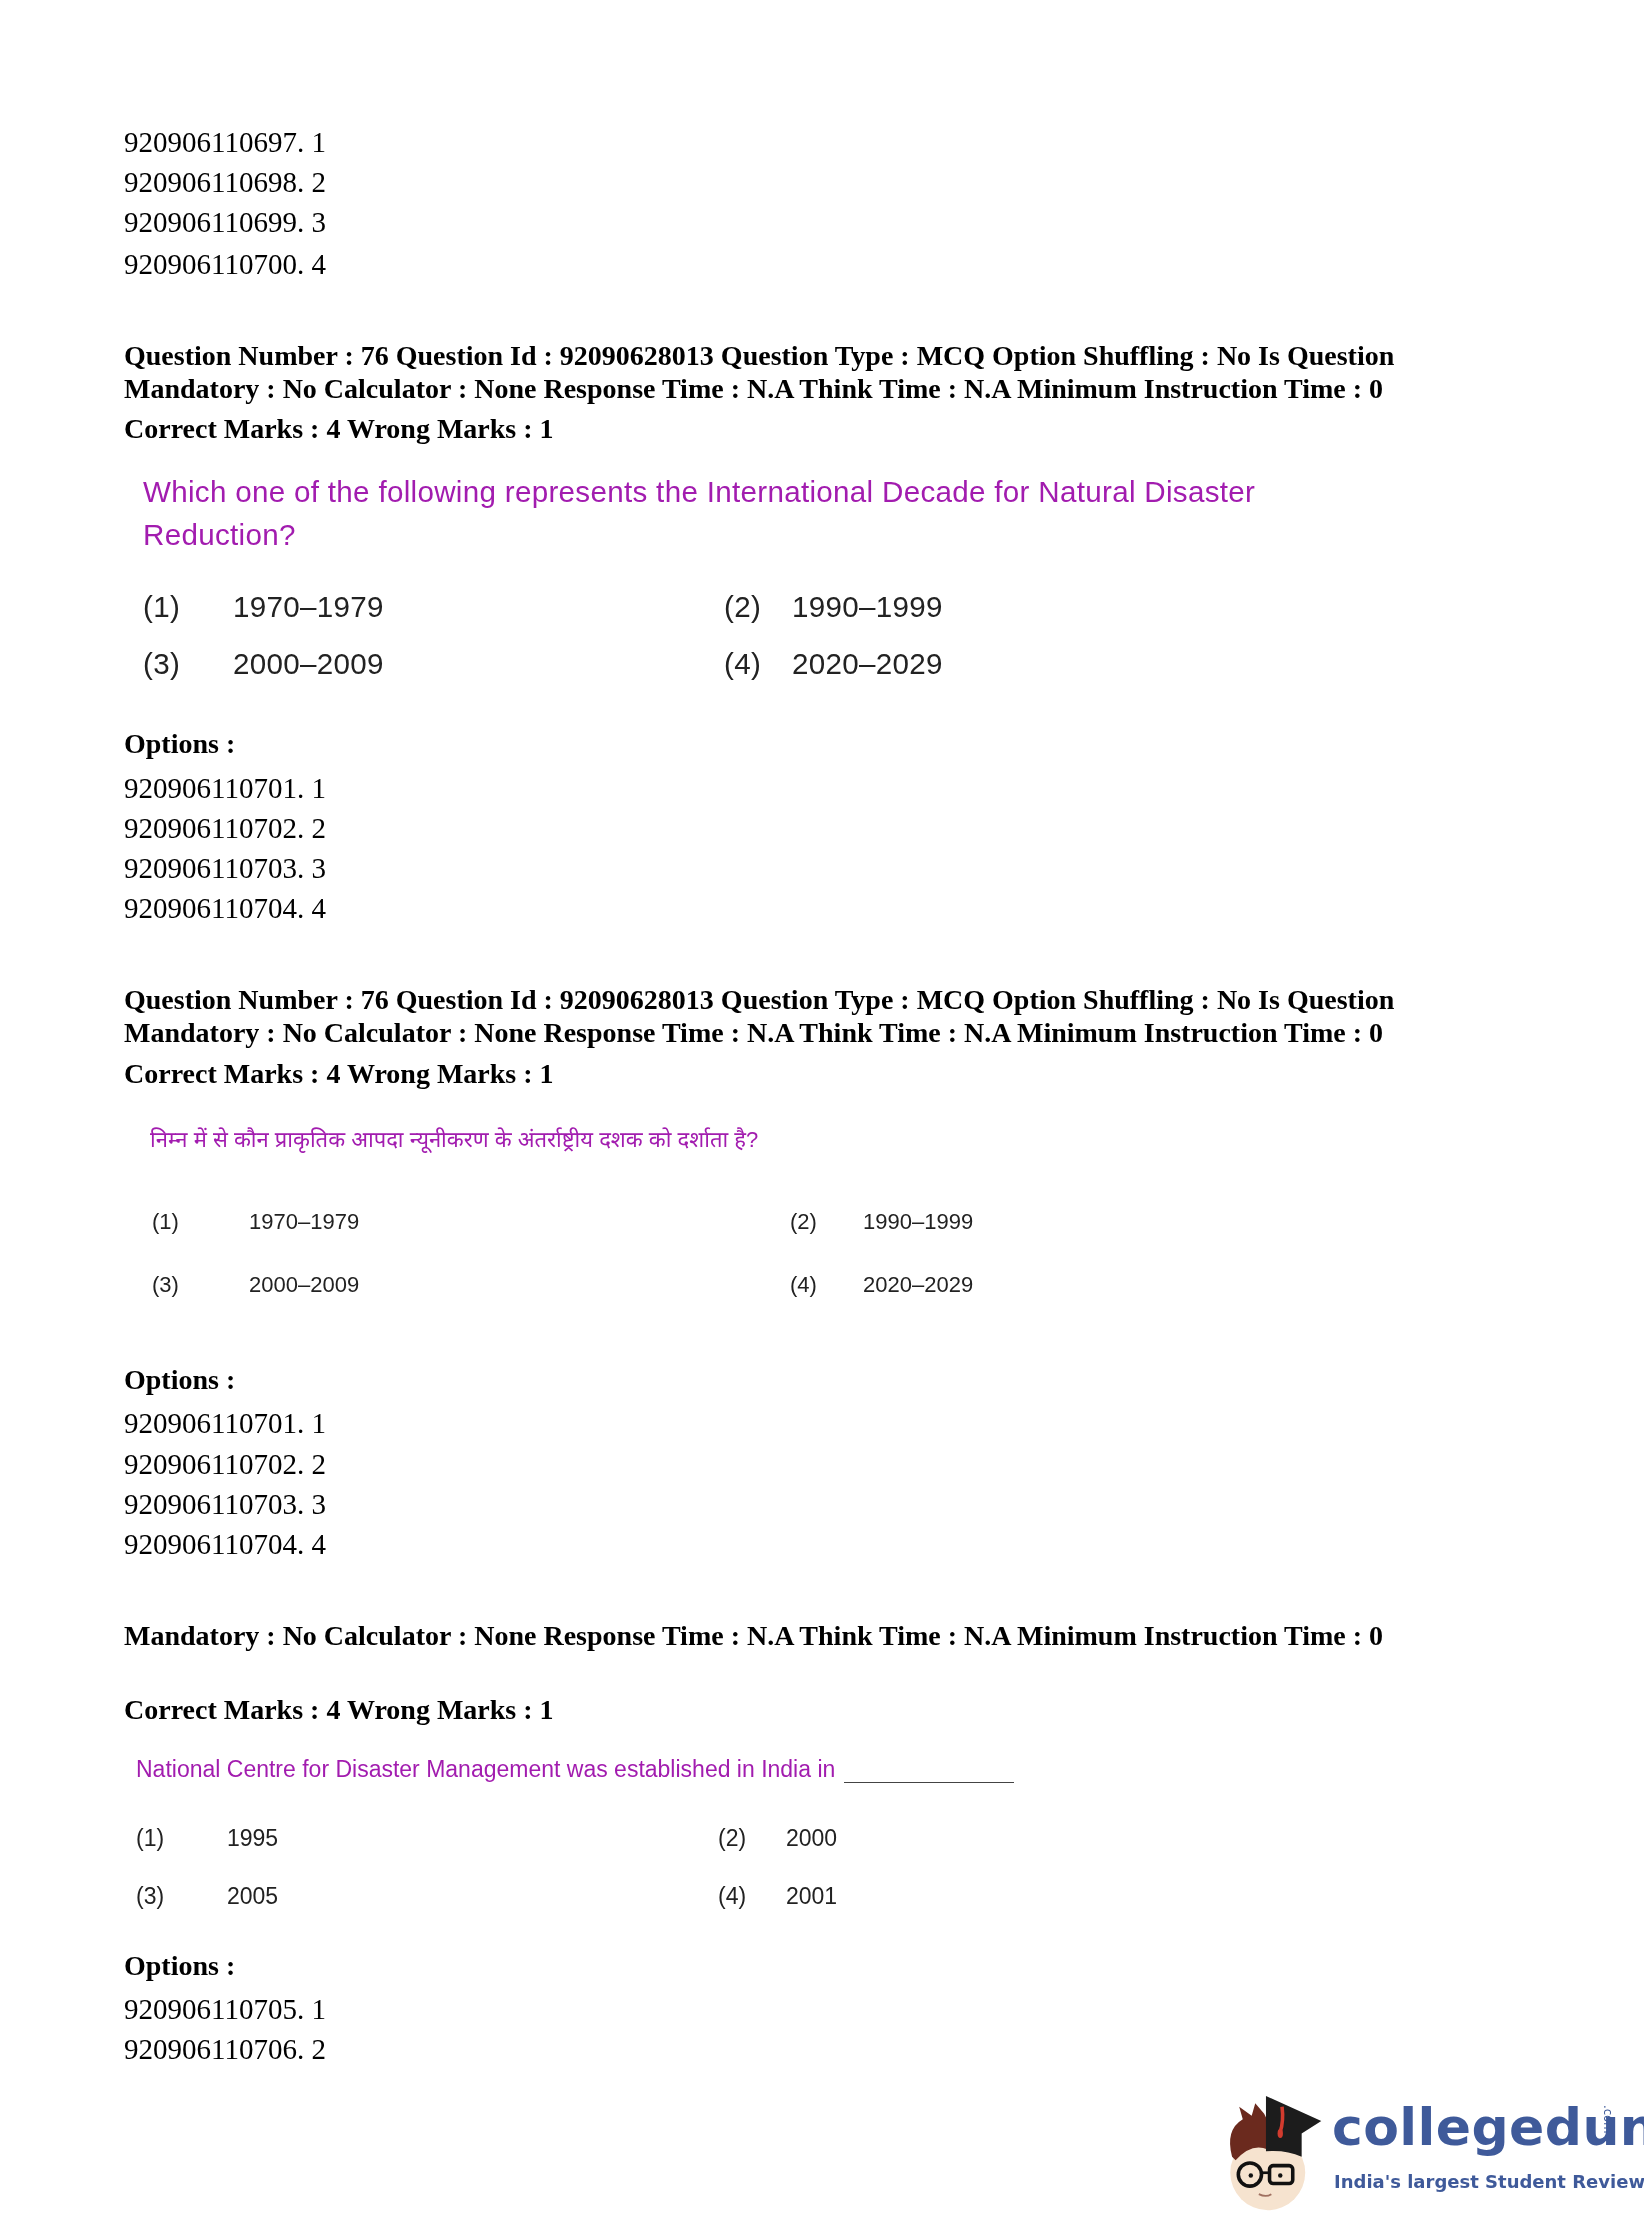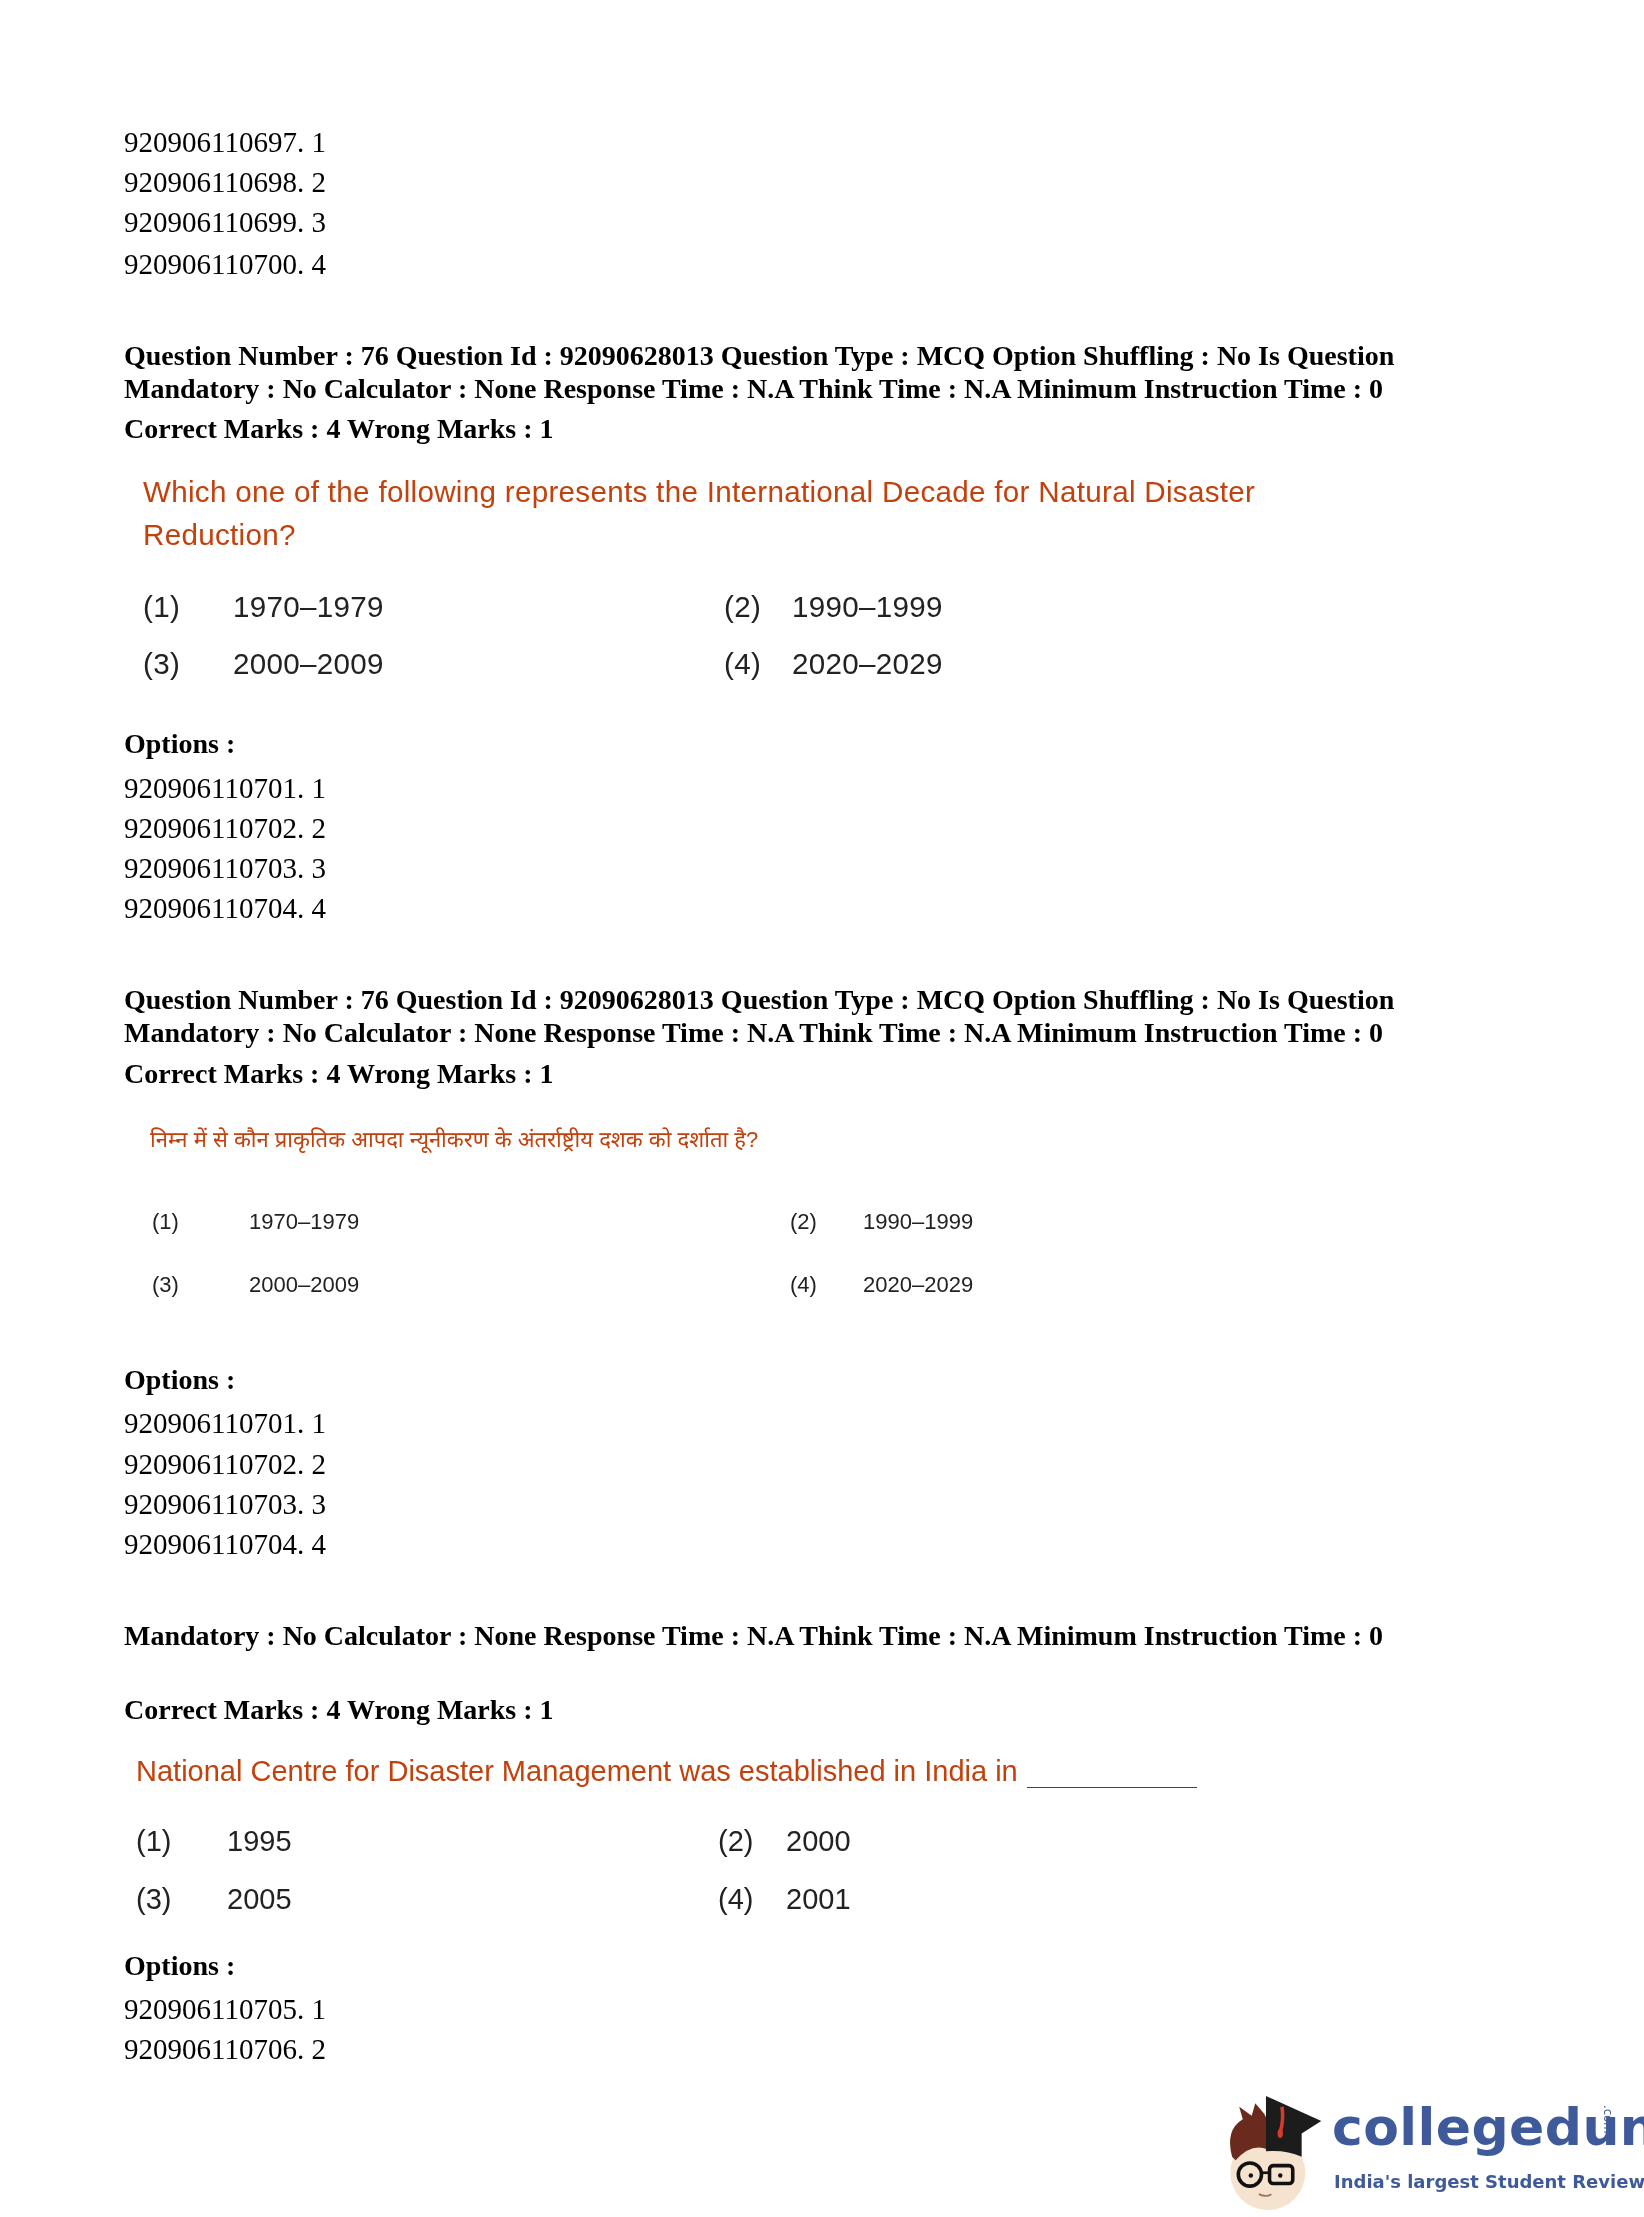--- a/index.html
+++ b/index.html
@@ -6,29 +6,29 @@
   body { width: 1644px; height: 2217px; position: relative; overflow: hidden; color: #000; }
   .serif { font-family: "Liberation Serif", "DejaVu Serif", serif; }
   .sans  { font-family: "Liberation Sans", "DejaVu Sans", sans-serif; }
 
   .optline { position: absolute; left: 124px; font-size: 29px; line-height: 40px; white-space: nowrap; }
   .hdr { position: absolute; left: 124px; width: 1361px; font-size: 28px; font-weight: bold; line-height: 33px; }
   .hdr .line { display: block; white-space: nowrap; }
   .marks { position: absolute; left: 124px; font-size: 28px; font-weight: bold; white-space: nowrap; }
   .opthead { position: absolute; left: 124px; font-size: 28px; font-weight: bold; white-space: nowrap; }
 
-  .qtext { position: absolute; color: #c2410c; white-space: nowrap; }
+  .qtext { position: absolute; color: #a21caf; white-space: nowrap; }
   .qopt { position: absolute; color: #222; white-space: nowrap; }
 
   
   .b1 { font-size: 29.6px; letter-spacing: 0.3px; }
   
   .b2 { font-size: 22px; }
   
-  .b3 { font-size: 29px; }
+  .b3 { font-size: 23px; }
 
   .blank { display: inline-block; width: 170px; border-bottom: 1.8px solid #444; margin-left: 9px; height: 27px; vertical-align: bottom; }
 
   .logo { position: absolute; left: 1216px; top: 2094px; width: 421px; height: 120px; }
   .logo-word { position: absolute; left: 116px; top: 7.2px; font-family: "DejaVu Sans", sans-serif; font-weight: bold; font-size: 52px; color: #3f5a9a; letter-spacing: 0.4px; line-height: 1; }
   .logo-com { position: absolute; left: 399px; top: 10.7px; font-family: "DejaVu Sans", sans-serif; font-size: 11.6px; color: #3f5a9a; transform: rotate(90deg); transform-origin: left top; }
   .logo-tag { position: absolute; left: 118px; top: 77px; font-family: "DejaVu Sans", sans-serif; font-weight: bold; font-size: 18px; color: #3f5a9a; white-space: nowrap; }
   .mascot { position: absolute; left: 0; top: 0; width: 116px; height: 120px; }
 </style>
 </head>

